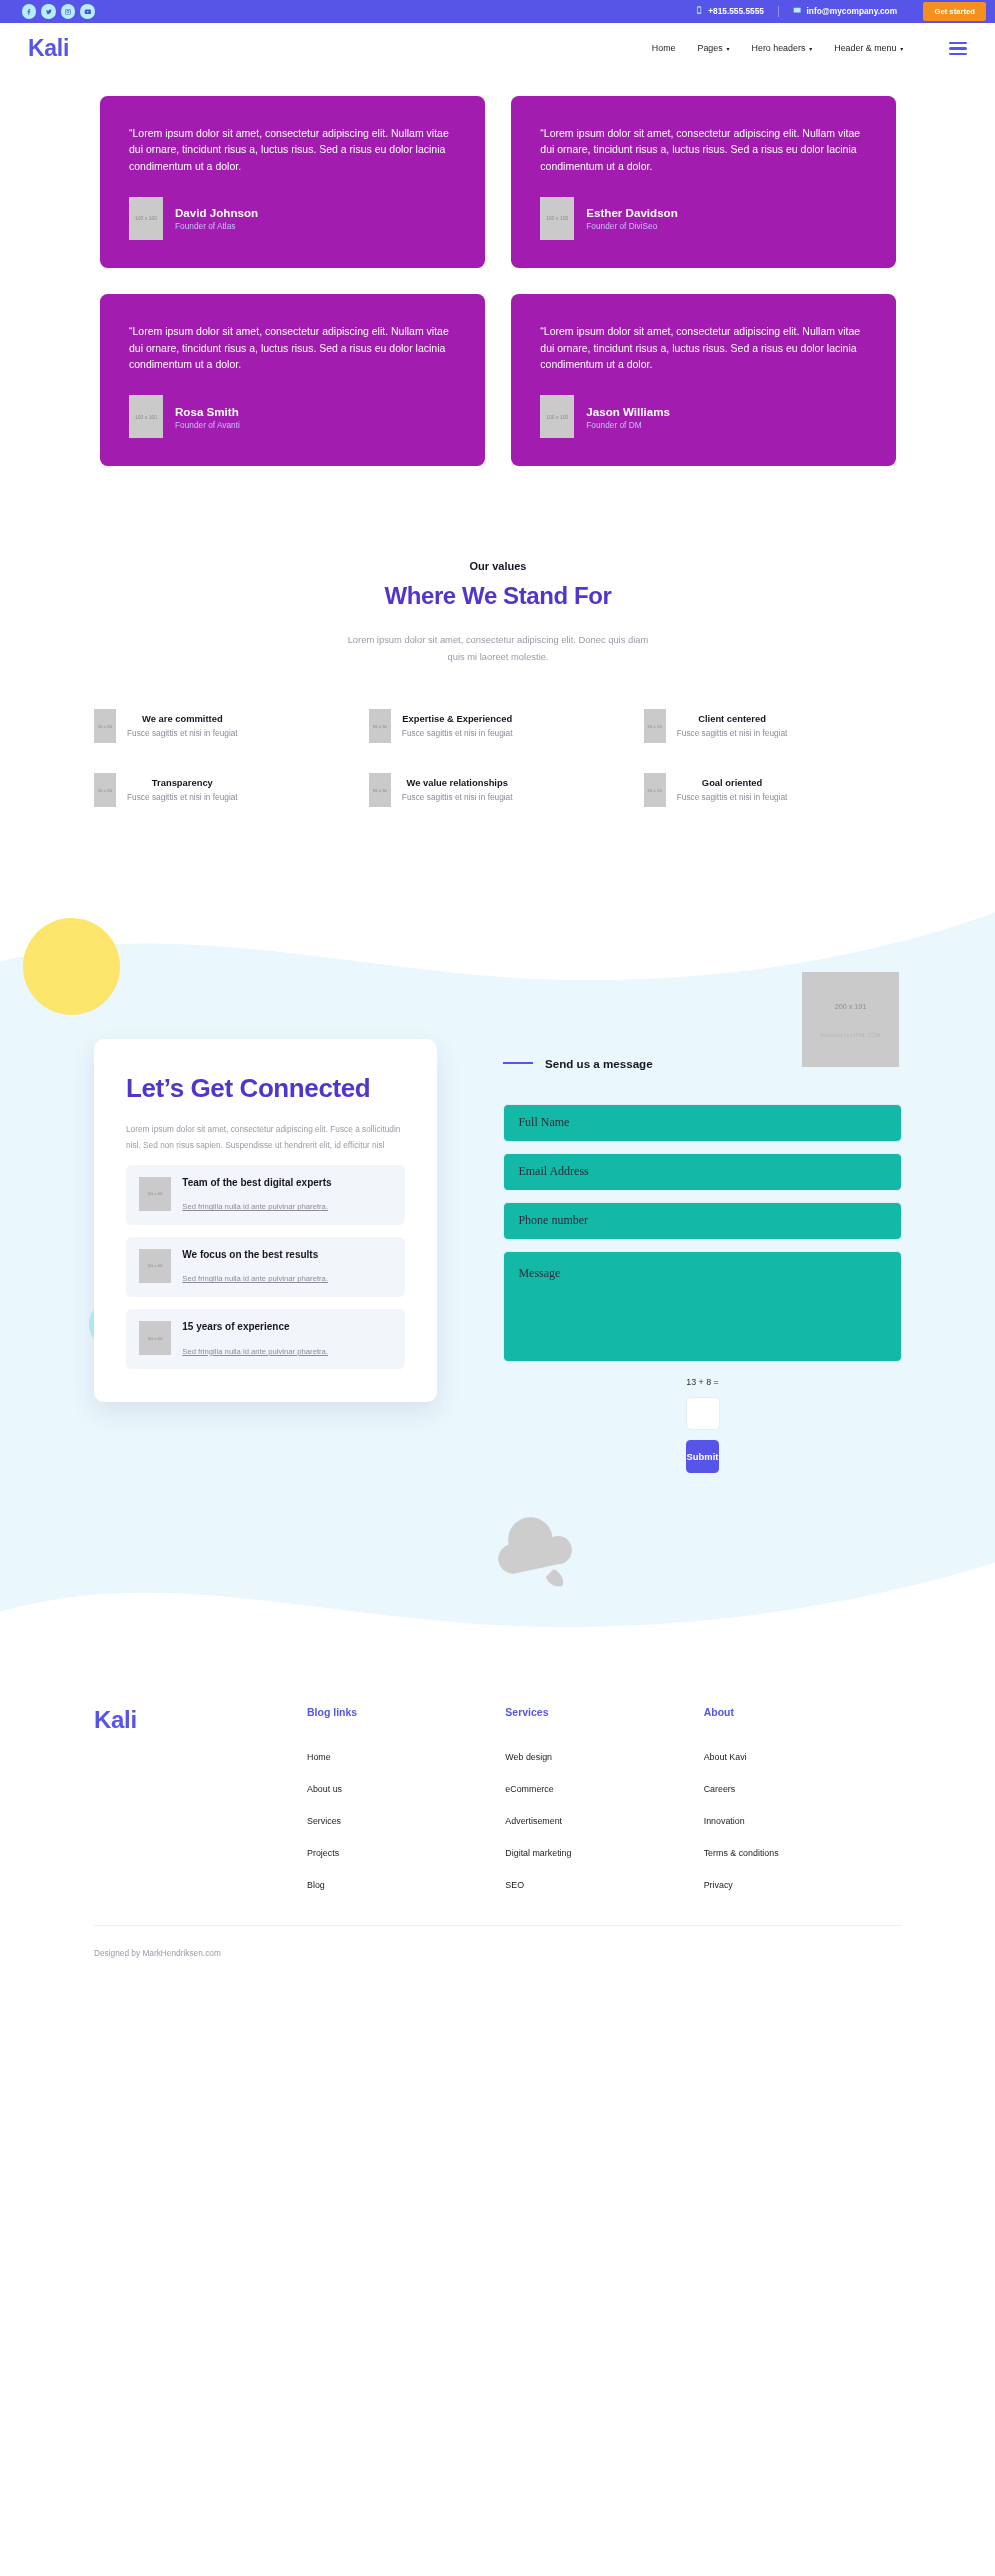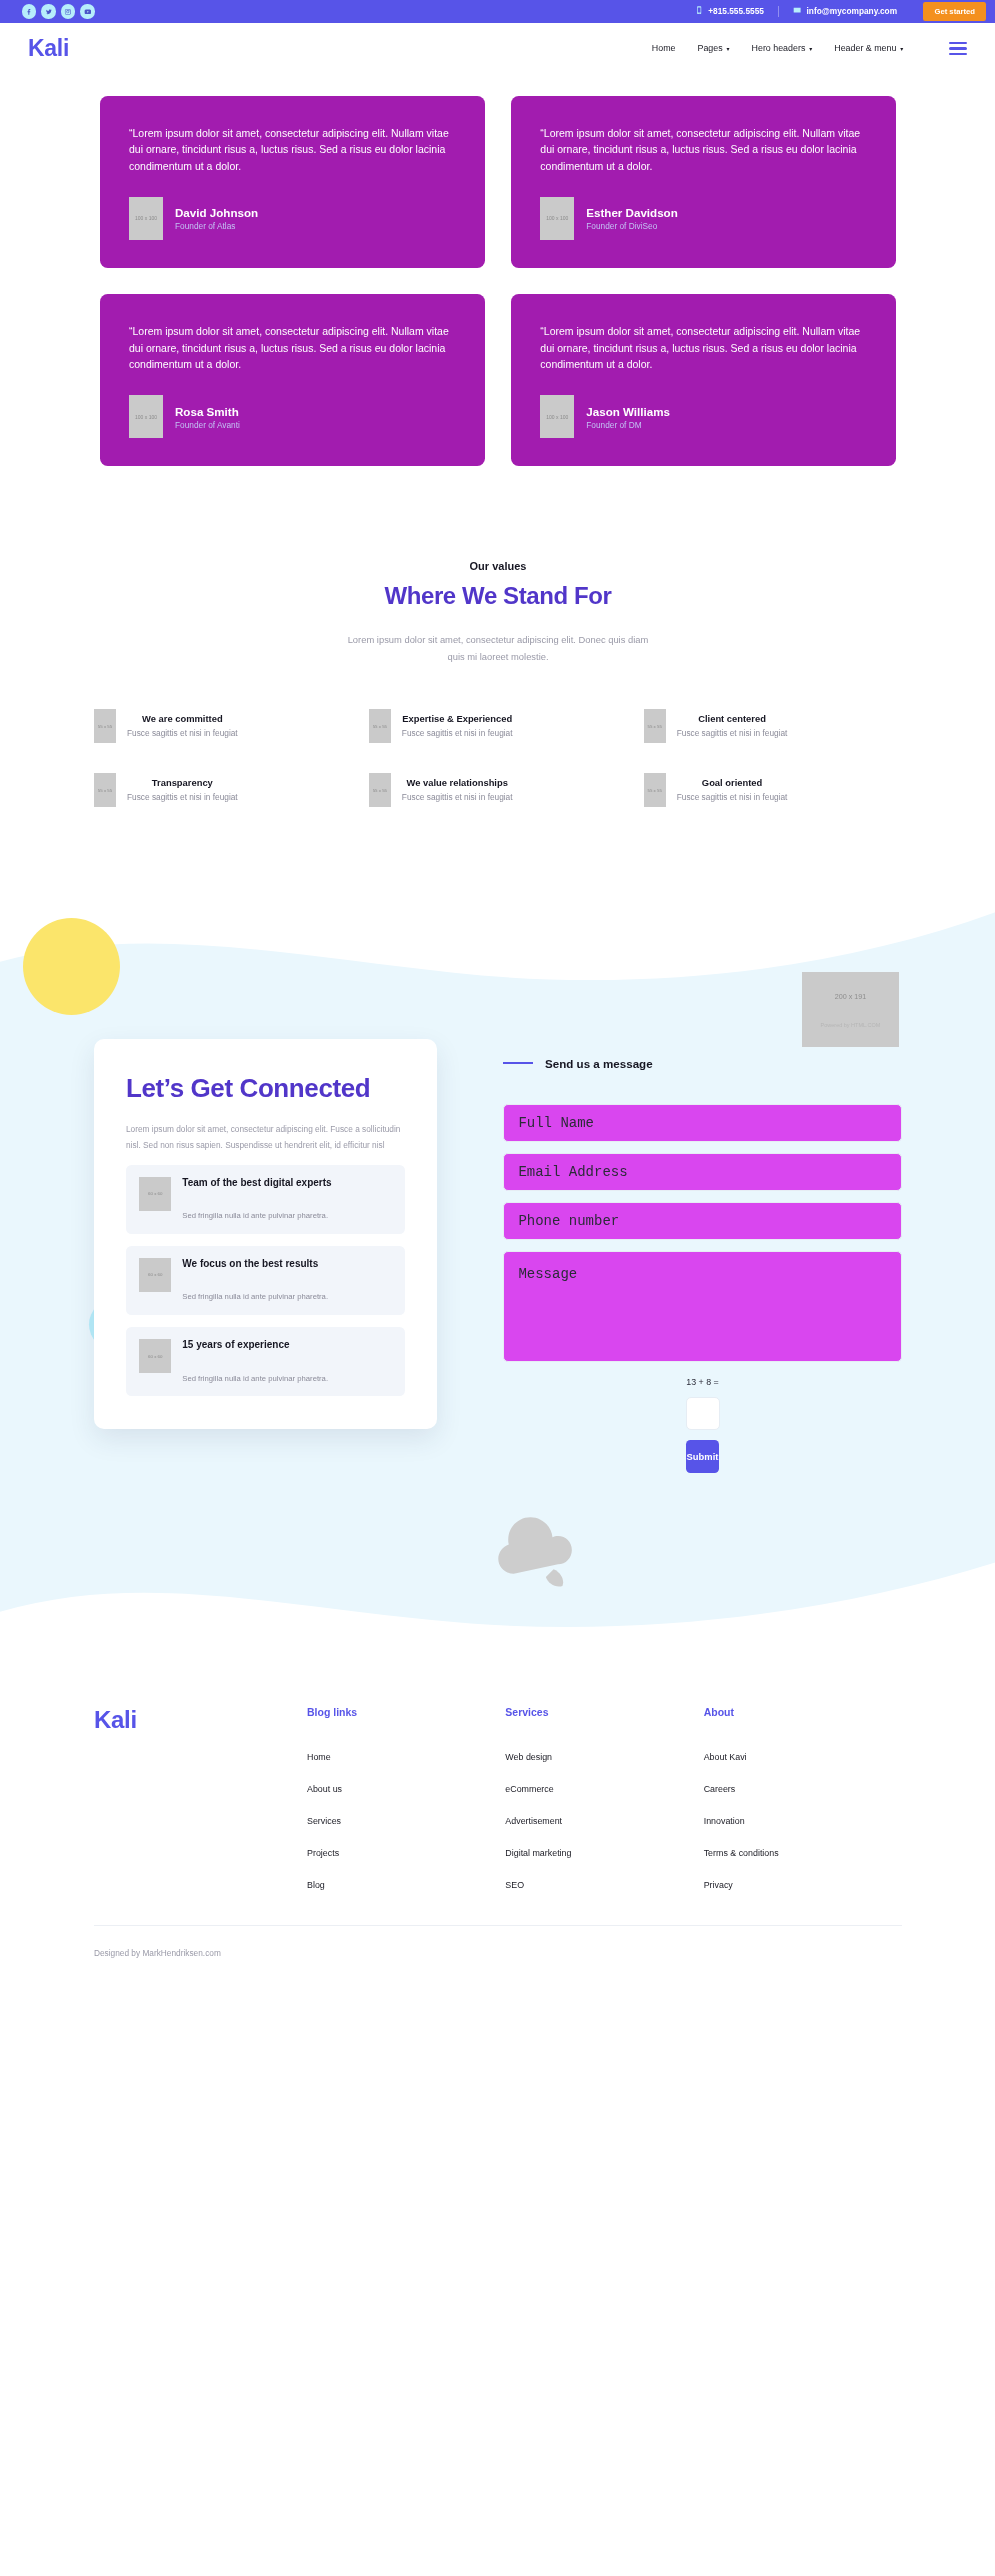--- a/index.html
+++ b/index.html
@@ -177,21 +177,21 @@
     width: 97px; height: 97px; border-radius: 50%;
     background: #fbe56b; z-index: 3;
   }
   .small-cyan {
     position: absolute; left: 89px; top: 409px;
     width: 51px; height: 51px; border-radius: 50%;
     background: #b7eefb; z-index: 3;
   }
   .ph-200 {
     position: absolute; right: 97px; top: 82px;
-    width: 97px; height: 75px; z-index: 6;
+    width: 97px; height: 95px; z-index: 6;
     background: #cacaca; color: #8e8e8e;
     display: flex; flex-direction: column;
     align-items: center; justify-content: center;
     font-size: 7.2px;
   }
   .ph-200 .powered { margin-top: 21px; font-size: 5.5px; color: #b6b6b6; }
   .cloud {
     position: absolute; left: 487px; bottom: 69px;
     width: 100px; height: 83px; z-index: 6;
   }
@@ -209,31 +209,31 @@
   .connect-desc {
     margin-top: 19px; font-size: 8.3px; line-height: 1.85; color: #9a9aa8;
   }
   .feature {
     display: flex; gap: 11px; align-items: flex-start;
     background: #f2f5fa; border-radius: 5.5px;
     padding: 12px 13.3px; margin-top: 12px;
   }
   .ph-60 { width: 32px; height: 34px; font-size: 4.4px; }
   .feature-title { font-size: 10px; font-weight: 800; color: #161622; line-height: 1.25; }
-  .feature-desc { font-size: 7.7px; color: #8b8b99; margin-top: 21px; line-height: 1.5; }
+  .feature-desc { font-size: 7.7px; color: #8b8b99; margin-top: 12px; line-height: 1.5; text-decoration: underline; }
 
   .form-col { flex: 1; padding-top: 17.7px; }
   .form-head { display: flex; align-items: center; gap: 12px; margin-bottom: 34px; }
   .form-dash { width: 30px; height: 1.7px; background: #5754e8; }
   .form-head-text { font-size: 11.6px; font-weight: 800; color: #161622; }
   .field {
-    width: 100%; background: #d946ef; border: 0.6px solid #e6edf4;
+    width: 100%; background: #14b8a6; border: 0.6px solid #e6edf4;
     border-radius: 5px; height: 38px; padding: 0 14.4px;
-    font-size: 14px; color: #2b2b38;
-    font-family: Liberation Mono, monospace;
+    font-size: 12px; color: #2b2b38;
+    font-family: Liberation Serif, serif;
     margin-bottom: 11px; outline: none;
   }
   .field::placeholder { color: #2b2b38; }
   textarea.field { height: 111px; padding-top: 12px; resize: none; line-height: 1.5; }
   .form-bottom {
     display: flex; align-items: center; justify-content: flex-start; gap: 10px;
     margin-top: 2.2px;
     flex-direction: column;
   }
   .captcha-label { font-size: 8.9px; color: #2b2b38; }

